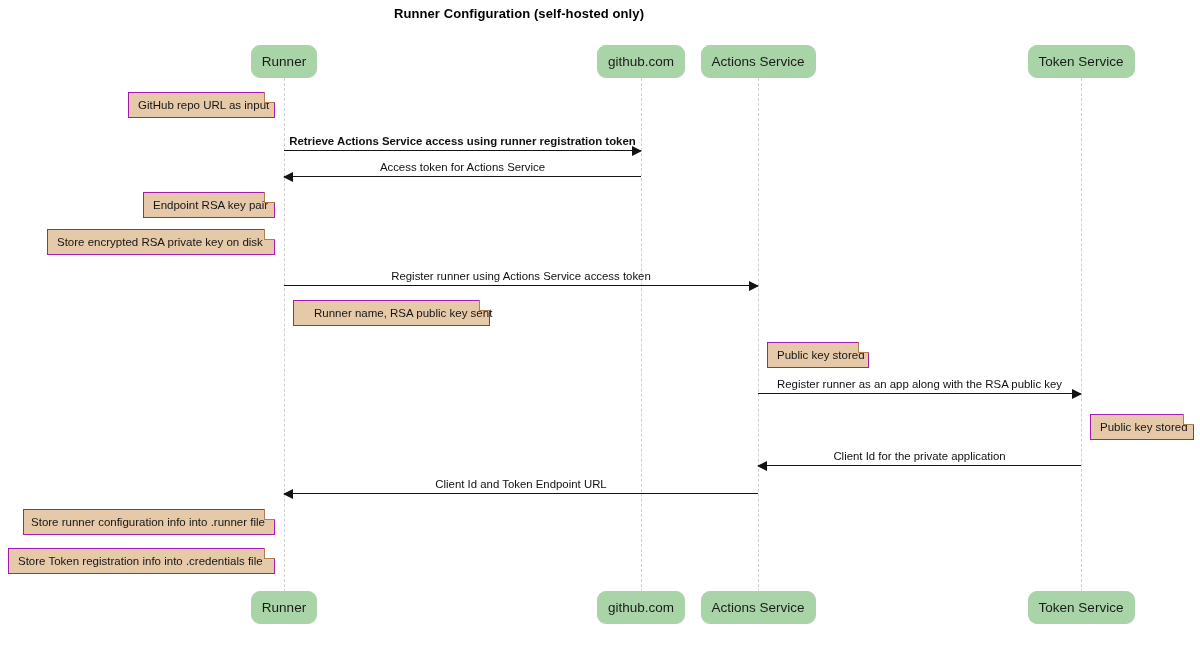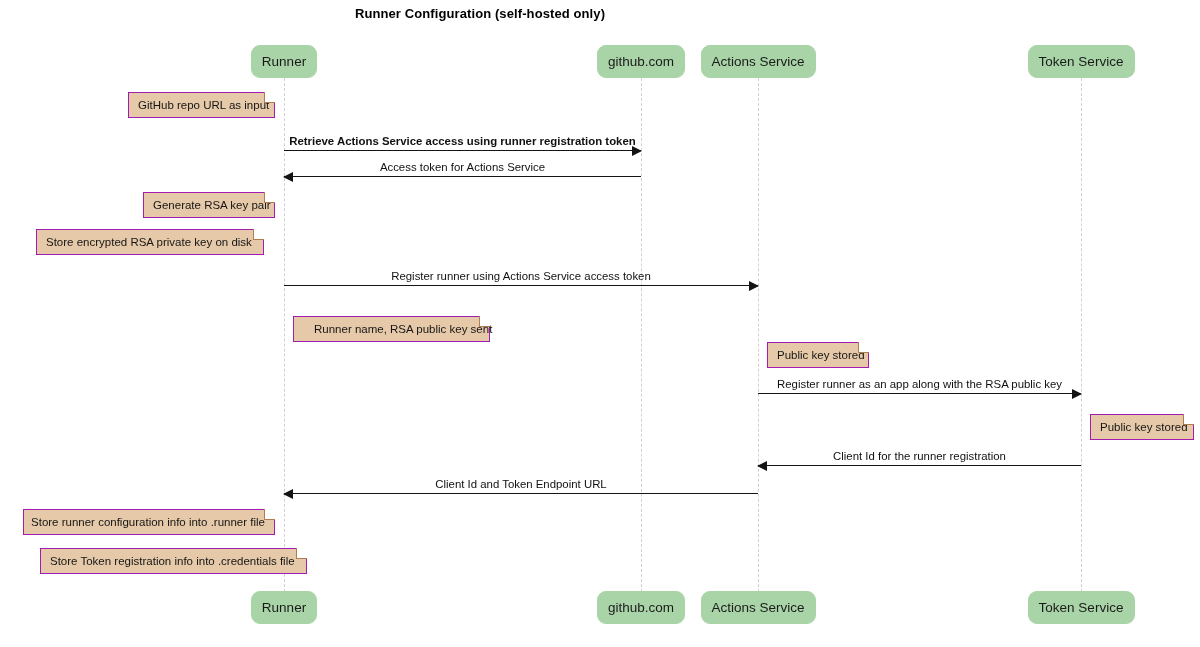--- a/index.html
+++ b/index.html
@@ -23,20 +23,21 @@
   .diagram-title {
     position: absolute;
     left: 0;
     top: 6px;
     width: 960px;
     text-align: center;
     font-size: 13px;
     font-weight: bold;
     color: #000000;
     letter-spacing: 0.1px;
+    padding-left: 39px;
   }
 
   
   .lifeline {
     position: absolute;
     width: 0;
     border-left: 1px dashed #d0d0d0;
   }
 
   
@@ -151,58 +152,58 @@
         <div class="msg-label">Register runner using Actions Service access token</div>
       </div>
       <div class="message" style="left: 758px; width: 323px; top: 393px; text-decoration: underline;">
         <div class="msg-line"></div>
         <div class="msg-head right"></div>
         <div class="msg-label">Register runner as an app along with the RSA public key</div>
       </div>
       <div class="message" style="left: 758px; width: 323px; top: 465px;">
         <div class="msg-line"></div>
         <div class="msg-head left"></div>
-        <div class="msg-label">Client Id for the runner registration</div>
+        <div class="msg-label">Client Id for the private application</div>
       </div>
       <div class="message" style="left: 284px; width: 474px; top: 493px;">
         <div class="msg-line"></div>
         <div class="msg-head left"></div>
         <div class="msg-label">Client Id and Token Endpoint URL</div>
       </div>
     </div>
   <div id="notes-layer">
       <div class="note" style="left: 128px; top: 92px; width: 147px;">
         <div class="fold"></div>
         <span>GitHub repo URL as input</span>
       </div>
       <div class="note" style="left: 143px; top: 192px; width: 132px;">
         <div class="fold"></div>
-        <span>Generate RSA key pair</span>
-      </div>
-      <div class="note" style="left: 36px; top: 229px; width: 228px; align-items: center;">
+        <span>Endpoint RSA key pair</span>
+      </div>
+      <div class="note" style="left: 47px; top: 229px; width: 228px; align-items: center;">
         <div class="fold"></div>
         <span>Store encrypted RSA private key on disk</span>
       </div>
-      <div class="note" style="left: 293px; top: 316px; width: 197px; padding-left: 20px;">
+      <div class="note" style="left: 293px; top: 300px; width: 197px; padding-left: 20px;">
         <div class="fold"></div>
         <span>Runner name, RSA public key sent</span>
       </div>
       <div class="note" style="left: 767px; top: 342px; width: 102px;">
         <div class="fold"></div>
         <span>Public key stored</span>
       </div>
       <div class="note" style="left: 1090px; top: 414px; width: 104px;">
         <div class="fold"></div>
         <span>Public key stored</span>
       </div>
       <div class="note" style="left: 23px; top: 509px; width: 252px; justify-content: flex-end;">
         <div class="fold"></div>
         <span>Store runner configuration info into .runner file</span>
       </div>
-      <div class="note" style="left: 8px; top: 548px; width: 267px; margin-left: 32px;">
+      <div class="note" style="left: 8px; top: 548px; width: 267px;">
         <div class="fold"></div>
         <span>Store Token registration info into .credentials file</span>
       </div>
     </div>
   <div id="participants-layer">
       <div class="participant" style="left: 251px; top: 45px; width: 66px;">
         <span>Runner</span>
       </div>
       <div class="participant" style="left: 597px; top: 45px; width: 88px;">
         <span>github.com</span>

